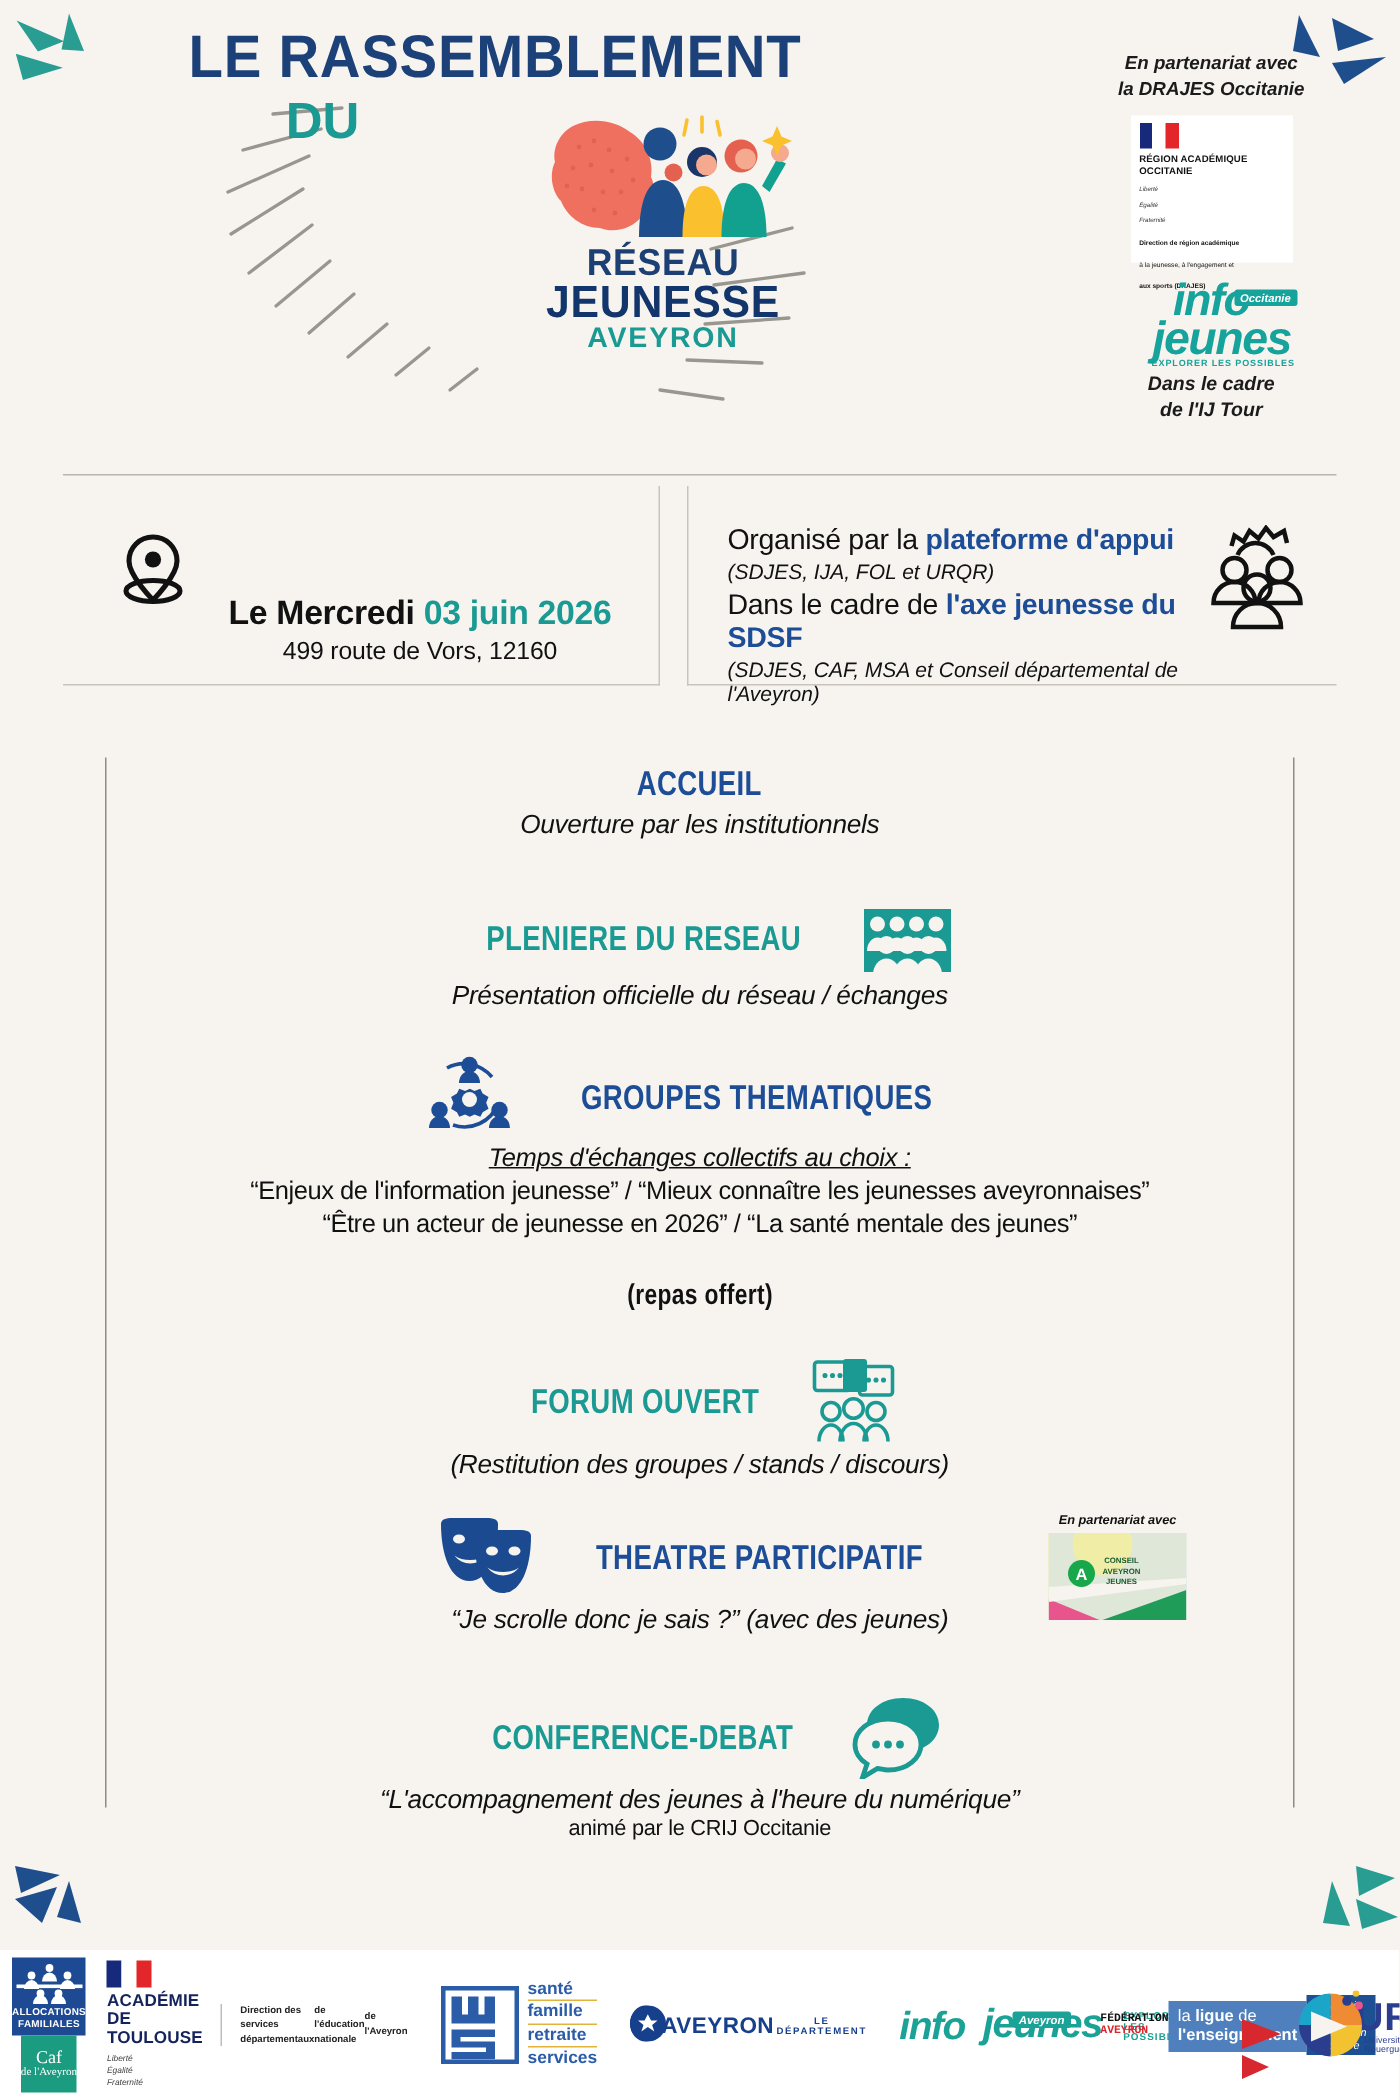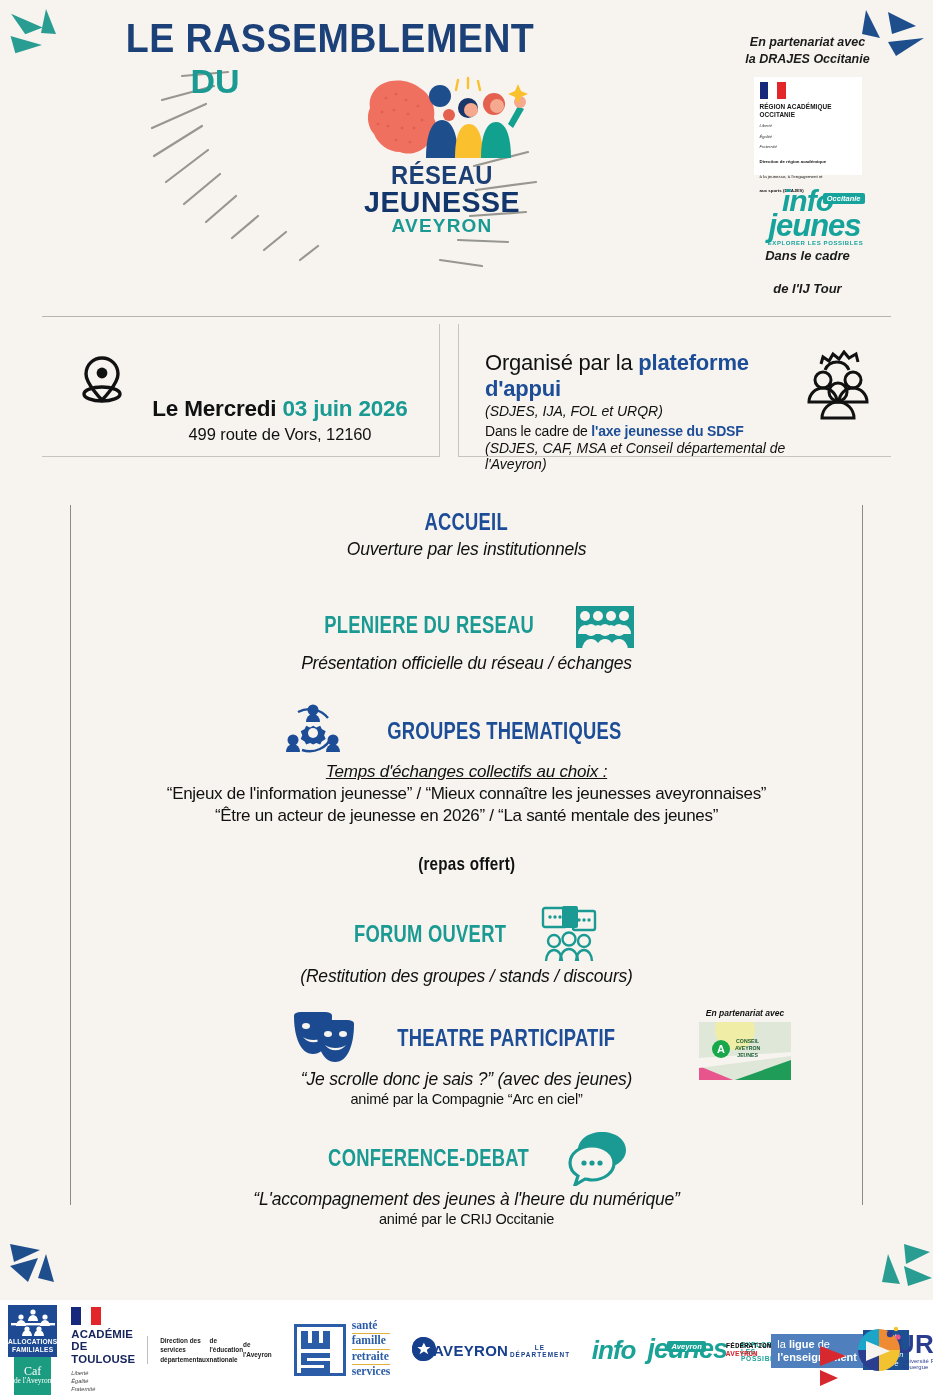--- a/index.html
+++ b/index.html
@@ -63,24 +63,24 @@
   .info-left{position:absolute;left:42px;top:324px;width:398px;height:133px;border-right:1px solid #c8c4bd;border-bottom:1px solid #c8c4bd;box-sizing:border-box;}
   .info-right{position:absolute;left:458px;top:324px;width:433px;height:133px;border-left:1px solid #c8c4bd;border-bottom:1px solid #c8c4bd;box-sizing:border-box;}
   .pin{position:absolute;left:32px;top:28px;width:56px;height:56px;}
   .il-text{position:absolute;left:88px;top:24px;width:300px;text-align:center;}
   .date-line{font-size:22.5px;font-weight:bold;color:#111;letter-spacing:-.2px;margin-top:48px;}
   .date-line .teal{color:#1a9a92;}
   .venue{font-size:18px;font-style:italic;color:#111;margin-top:4px;letter-spacing:-.1px;}
   .addr{font-size:16.5px;color:#111;margin-top:3px;letter-spacing:-.1px;text-align:center;}
 
   .ir-text{position:absolute;left:26px;top:26px;width:340px;}
-  .org1{font-size:22px;color:#111;letter-spacing:-.2px;}
+  .org1{font-size:19px;color:#111;letter-spacing:-.2px;}
   .org1 b{color:#1c4d96;}
   .org2{font-size:14px;font-style:italic;color:#111;margin-top:1px;}
-  .org3{font-size:14px;color:#111;margin-top:4px;letter-spacing:-.2px;}
+  .org3{font-size:19px;color:#111;margin-top:4px;letter-spacing:-.2px;}
   .org3 b{color:#1c4d96;}
   .org4{font-size:14px;font-style:italic;color:#111;margin-top:1px;}
   .gear-people{position:absolute;right:18px;top:26px;width:72px;height:70px;}
 
   
   .prog{position:absolute;left:70px;top:505px;width:793px;height:700px;
         border-left:1px solid #8e8a84;border-right:1px solid #8e8a84;box-sizing:border-box;}
   .item{position:absolute;width:100%;text-align:center;}
   .h-item{font-size:23px;font-weight:bold;letter-spacing:.3px;transform:scaleX(0.8);display:inline-block;}
   .h-blue{color:#1c4d96;}
@@ -111,21 +111,21 @@
   .caf-t3{font-size:7.4px;font-family:"Liberation Serif",serif;line-height:1.2;}
 
   .acad{margin-left:14px;}
   .acad-flag{width:30px;height:18px;display:flex;margin-bottom:3px;}
   .acad-t{font-size:11.4px;font-weight:bold;color:#15235c;line-height:1.12;letter-spacing:.1px;}
   .acad-d{font-size:5.6px;font-style:italic;color:#444;line-height:1.45;margin-top:3px;}
   .dsden{margin-left:12px;padding-left:12px;border-left:1px solid #bdbdbd;font-size:6.4px;font-weight:bold;color:#222;line-height:1.5;}
 
   .msa{margin-left:22px;display:flex;align-items:center;}
   .msa-mark{width:52px;height:52px;border:3px solid #2a5ca8;box-sizing:border-box;position:relative;background:#fff;}
-  .msa-words{margin-left:6px;font-family:Liberation Serif, serif;}
+  .msa-words{margin-left:6px;}
   .msa-w{font-size:11.6px;font-weight:bold;color:#2a5ca8;line-height:1.08;border-bottom:1px solid #e3b23c;padding-bottom:.5px;margin-bottom:1px;}
 
   .avey{margin-left:22px;text-align:center;}
   .avey-circ{width:24px;height:24px;border-radius:50%;background:#163f8c;margin:0 auto 2px;position:relative;}
   .avey-t{font-size:15px;font-weight:bold;color:#163f8c;letter-spacing:.3px;line-height:1;}
   .avey-s{font-size:6.4px;font-weight:bold;color:#163f8c;letter-spacing:1.1px;margin-top:2px;}
 
   .ijf{margin-left:20px;width:120px;position:relative;}
   .ijf .w1{font-size:26px;font-weight:bold;font-style:italic;color:#1aa296;line-height:.8;letter-spacing:-1px;}
   .ijf .w2{font-size:27px;font-weight:bold;font-style:italic;color:#1aa296;line-height:.8;letter-spacing:-1px;margin-left:12px;}
@@ -286,21 +286,21 @@
       </div>
 
       <div class="ij-logo">
         <div class="ij-word">info</div>
         <div class="ij-word2">jeunes</div>
         <div class="ij-badge">Occitanie</div>
         <div class="ij-sub">EXPLORER LES POSSIBLES</div>
       </div>
 
       <div class="ij-cadre">Dans le cadre</div>
-      <div class="ij-cadre" style="margin-top:16px">de l'IJ Tour</div>
+      <div class="ij-cadre" style="margin-top:0">de l'IJ Tour</div>
     </div>
   </div>
 
   <div class="rule-top"></div>
 
   <div class="info-left">
     <svg class="pin" viewBox="0 0 56 56">
       <path d="M28 6 C19 6 12 13 12 22 C12 32 28 48 28 48 C28 48 44 32 44 22 C44 13 37 6 28 6 Z" fill="none" stroke="#111" stroke-width="3.4"></path>
       <circle cx="28" cy="21" r="5.4" fill="#111"></circle>
       <ellipse cx="28" cy="42" rx="18" ry="7" fill="none" stroke="#111" stroke-width="3.4"></ellipse>
@@ -441,21 +441,20 @@
           <path d="M26 14 C26 11 29 10 34 10 L56 10 C61 10 64 11 64 14 C64 34 58 52 45 52 C32 52 26 34 26 14 Z" fill="#1b4a90"></path>
           <g fill="#f7f4f0">
               <ellipse cx="38" cy="24" rx="4" ry="3"></ellipse>
               <ellipse cx="53" cy="24" rx="4" ry="3"></ellipse>
             <path d="M35 35 C40 42 51 42 56 35 C51 39 40 39 35 35 Z"></path>
             </g>
         </svg>
         <span class="h-item h-blue">THEATRE PARTICIPATIF</span>
       </div>
       <div class="sub">“Je scrolle donc je sais ?” (avec des jeunes)</div>
-      <div class="sub-sm">animé par la Compagnie “Arc en ciel”</div>
     </div>
 
     <div class="item" style="top:625px;">
       <div class="row-ic">
         <span class="h-item h-teal">CONFERENCE-DEBAT</span>
         <svg width="62" height="56" viewBox="0 0 62 56">
           <path d="M34 2 C48 2 58 10 58 20 C58 30 48 38 34 38 C31 38 28 37 26 37 L16 44 L19 34 C13 31 10 26 10 20 C10 10 20 2 34 2 Z" fill="#1a9a92"></path>
           <path d="M24 16 C37 16 46 24 46 33 C46 42 37 50 24 50 C21 50 19 49 17 49 L7 55 L10 46 C5 43 2 38 2 33 C2 24 11 16 24 16 Z" fill="#f7f4f0" stroke="#1a9a92" stroke-width="3.2"></path>
           <g fill="#1a9a92">
               <circle cx="16" cy="33" r="2.6"></circle>

